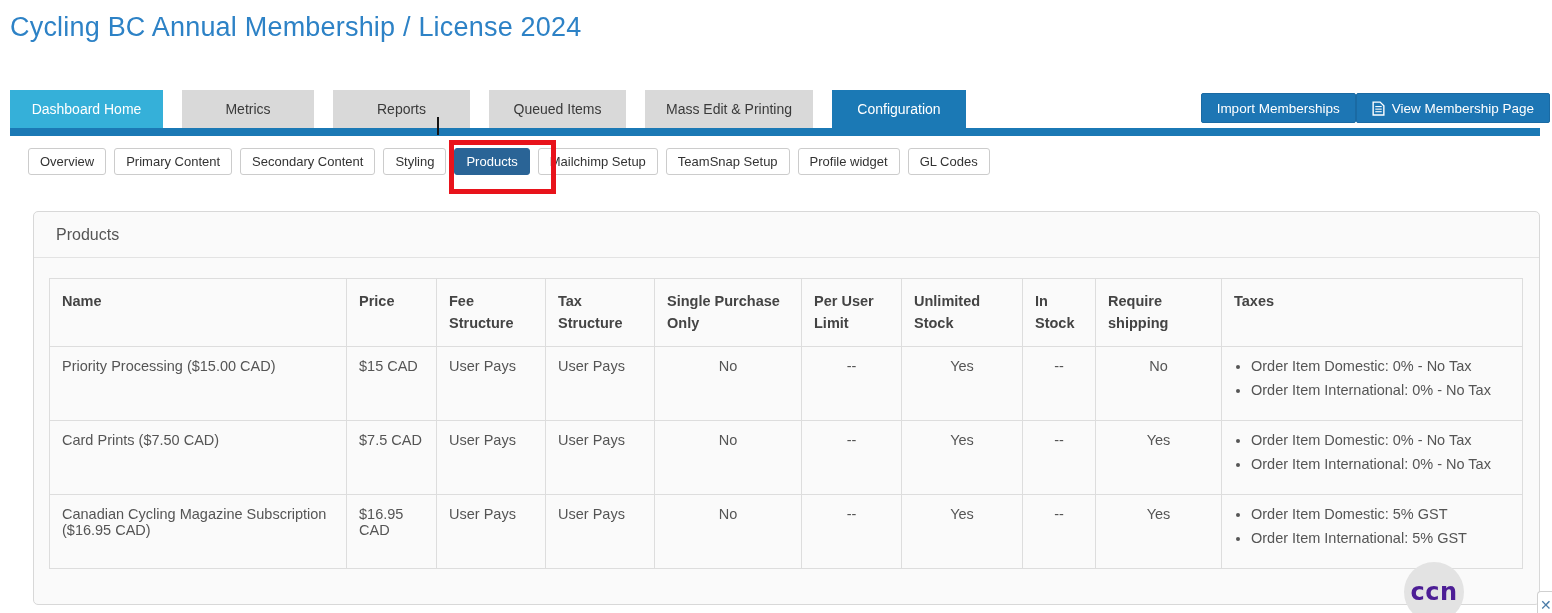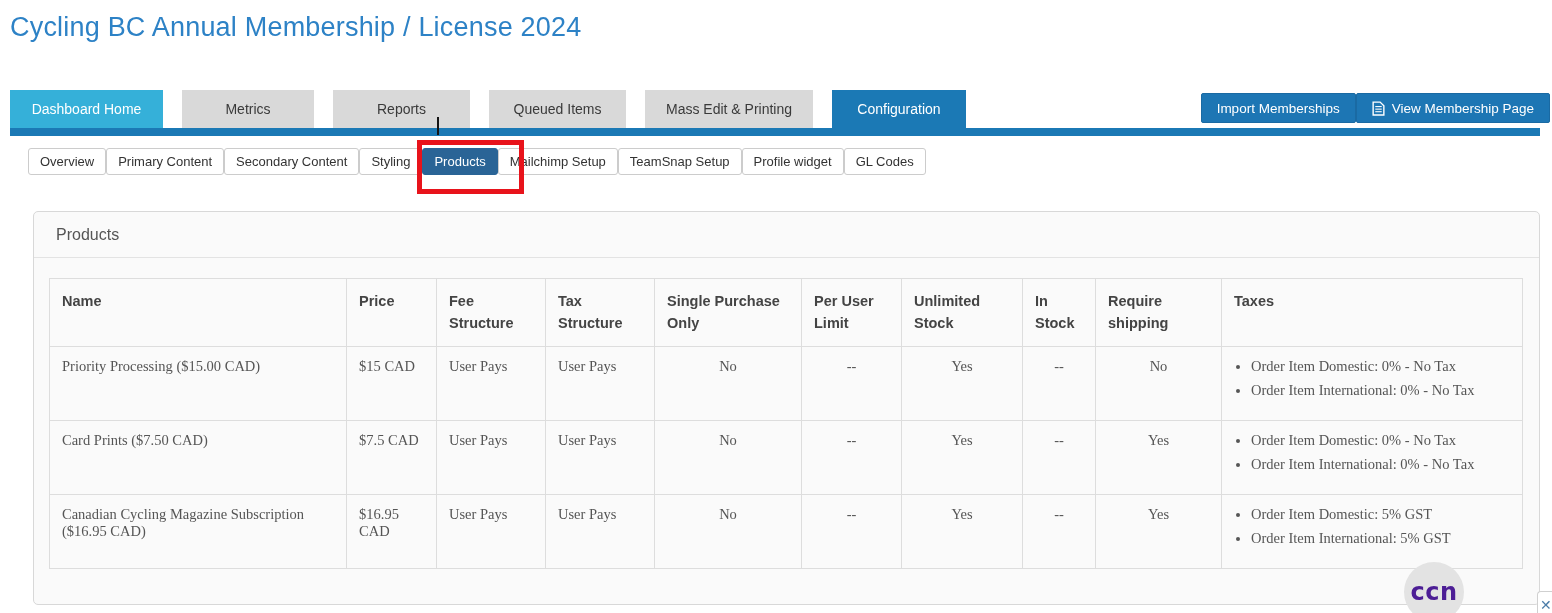--- a/index.html
+++ b/index.html
@@ -32,21 +32,21 @@
   .top-actions { position: absolute; top: 93px; right: 2px; display: flex; }
   .btn {
     background: #1d76b4; color: #fff; font-size: 13.5px;
     height: 30px; display: inline-flex; align-items: center; gap: 7px;
     padding: 0 15px; border: 1px solid #1a6aa3; border-radius: 2px; cursor: pointer;
     white-space: nowrap;
   }
   .btn svg { display: block; }
 
   
-  .subtabs { position: absolute; left: 28px; top: 148px; display: flex; gap: 0; }
+  .subtabs { position: absolute; left: 28px; top: 148px; display: flex; gap: 8px; }
   .subtab {
     background: #fff; border: 1px solid #cccccc; border-radius: 3px;
     height: 27px; padding: 0 11px; display: flex; align-items: center;
     font-size: 13px; color: #333; cursor: pointer; position: relative;
     white-space: nowrap;
   }
   .subtab.active { background: #2a6496; border-color: #2a6496; color: #fff; }
   .annotation {
     position: absolute; top: -9px; left: -6px; right: -27px; bottom: -20px;
     border: 5px solid #e8131b; pointer-events: none; z-index: 20;
@@ -70,21 +70,21 @@
   table.products {
     position: absolute; left: 15px; top: 66px; width: 1474px;
     border-collapse: collapse; font-size: 14.5px; color: #555;
     table-layout: fixed;
   }
   .products th, .products td {
     border: 1px solid #dddddd; padding: 11px 12px;
     vertical-align: top; text-align: left;
   }
   .products th { font-weight: bold; color: #444; line-height: 1.55; }
-  .products tbody tr { height: 74px; font-family: Liberation Serif, serif; }
+  .products tbody tr { height: 74px; }
   .products td.center { text-align: center; }
   ul.taxes { margin: 0; padding-left: 17px; list-style: disc; }
   ul.taxes li { margin-bottom: 7px; line-height: 1.15; }
 
   
   .widget-corner {
     position: absolute; left: 1537px; top: 591px; width: 15px; height: 22px;
     background: #fff; border-top: 1px solid #d0d0d0; border-left: 1px solid #d0d0d0;
     border-top-left-radius: 4px; z-index: 4;
   }

